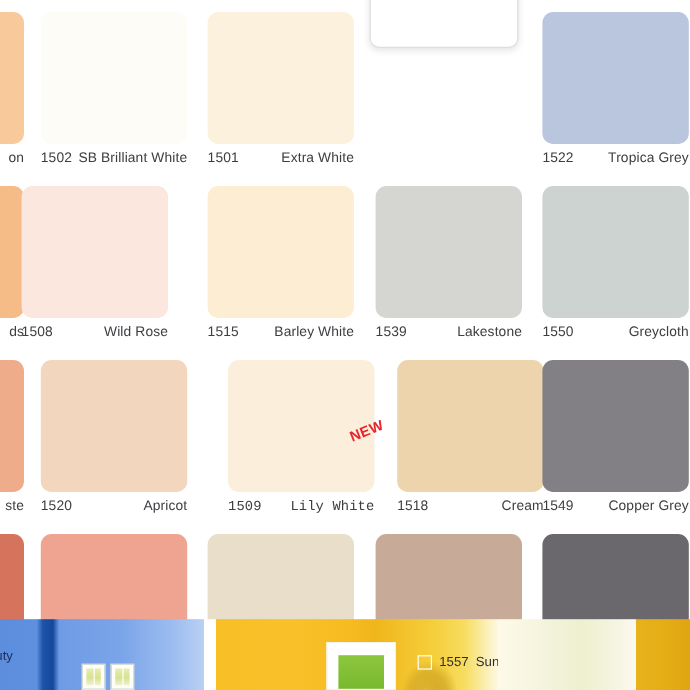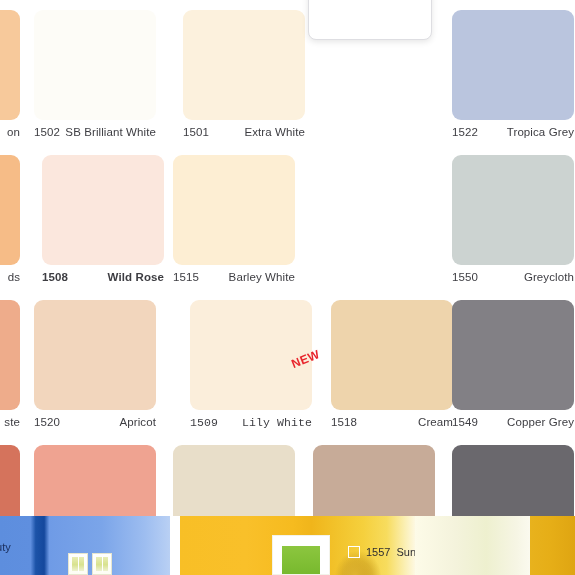--- a/index.html
+++ b/index.html
@@ -141,21 +141,21 @@
           <span class="cname">on</span>
         </div>
       </div>
       <div class="cell" style="left:34px;">
         <div class="chip" style="background:#fdfcf7;"></div>
         <div class="caption">
           <span class="code">1502</span>
           <span class="cname">SB Brilliant White</span>
         </div>
       </div>
-      <div class="cell" style="left:183px;text-align:right;">
+      <div class="cell" style="left:173px;text-align:right;">
         <div class="chip" style="background:#fcf1dd;"></div>
         <div class="caption">
           <span class="code">1501</span>
           <span class="cname">Extra White</span>
         </div>
       </div>
       <div class="cell" style="left:313px;">
         <div class="chip" style="background:#ffffff;"></div>
       </div>
       <div class="cell" style="left:452px;">
@@ -168,32 +168,39 @@
     </div>
 
     <div class="row" style="top:145px;position:absolute;width:575px;">
       <div class="cell clip" style="left:-102px;">
         <div class="chip" style="background:#f6bc87;"></div>
         <div class="caption">
 
           <span class="cname">ds</span>
         </div>
       </div>
-      <div class="cell" style="left:42px;font-weight:bold;">
+      <div class="cell" style="left:18px;">
         <div class="chip" style="background:#fbe7dd;"></div>
         <div class="caption">
           <span class="code">1508</span>
           <span class="cname">Wild Rose</span>
         </div>
       </div>
       <div class="cell" style="left:173px;">
         <div class="chip" style="background:#fdeed3;"></div>
         <div class="caption">
           <span class="code">1515</span>
           <span class="cname">Barley White</span>
+        </div>
+      </div>
+      <div class="cell" style="left:313px;">
+        <div class="chip" style="background:#d5d6d1;"></div>
+        <div class="caption">
+          <span class="code">1539</span>
+          <span class="cname">Lakestone</span>
         </div>
       </div>
       <div class="cell" style="left:452px;">
         <div class="chip" style="background:#ccd3d1;"></div>
         <div class="caption">
           <span class="code">1550</span>
           <span class="cname">Greycloth</span>
         </div>
       </div>
     </div>

